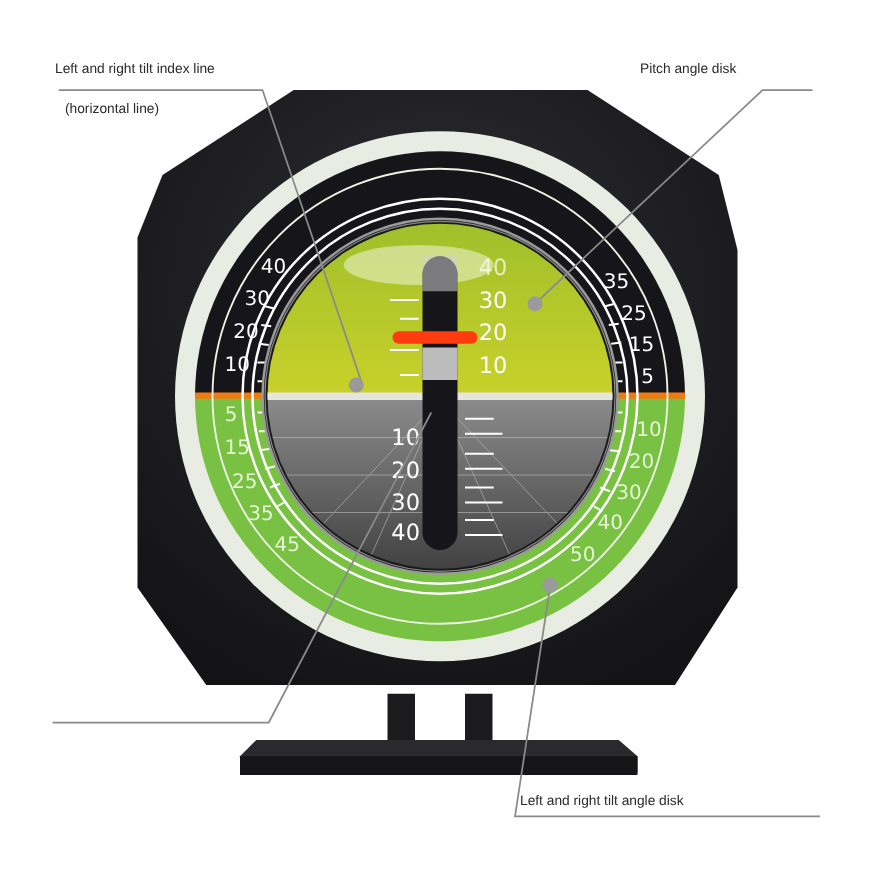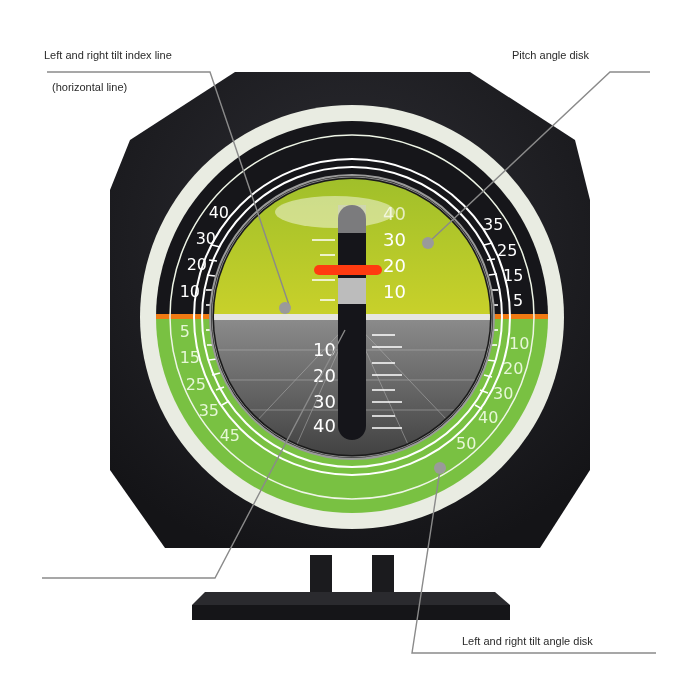--- a/index.html
+++ b/index.html
@@ -175,14 +175,14 @@
     <g fill="#9a9a9a">
       <circle cx="285" cy="308" r="6"></circle>
       <circle cx="428" cy="243" r="6"></circle>
       <circle cx="440" cy="468" r="6"></circle>
     </g>
   </svg>
 
   <div class="label" style="left:44px; top:46px;">Left and right tilt index line</div>
   <div class="label" style="left:52px; top:78px;">(horizontal line)</div>
   <div class="label" style="left:512px; top:46px;text-align:right;">Pitch angle disk</div>
-  <div class="label" style="left:416px; top:632px;padding-left:46px;">Left and right tilt angle disk</div>
+  <div class="label" style="left:416px; top:632px;">Left and right tilt angle disk</div>
 </div>
 
 </body></html>

